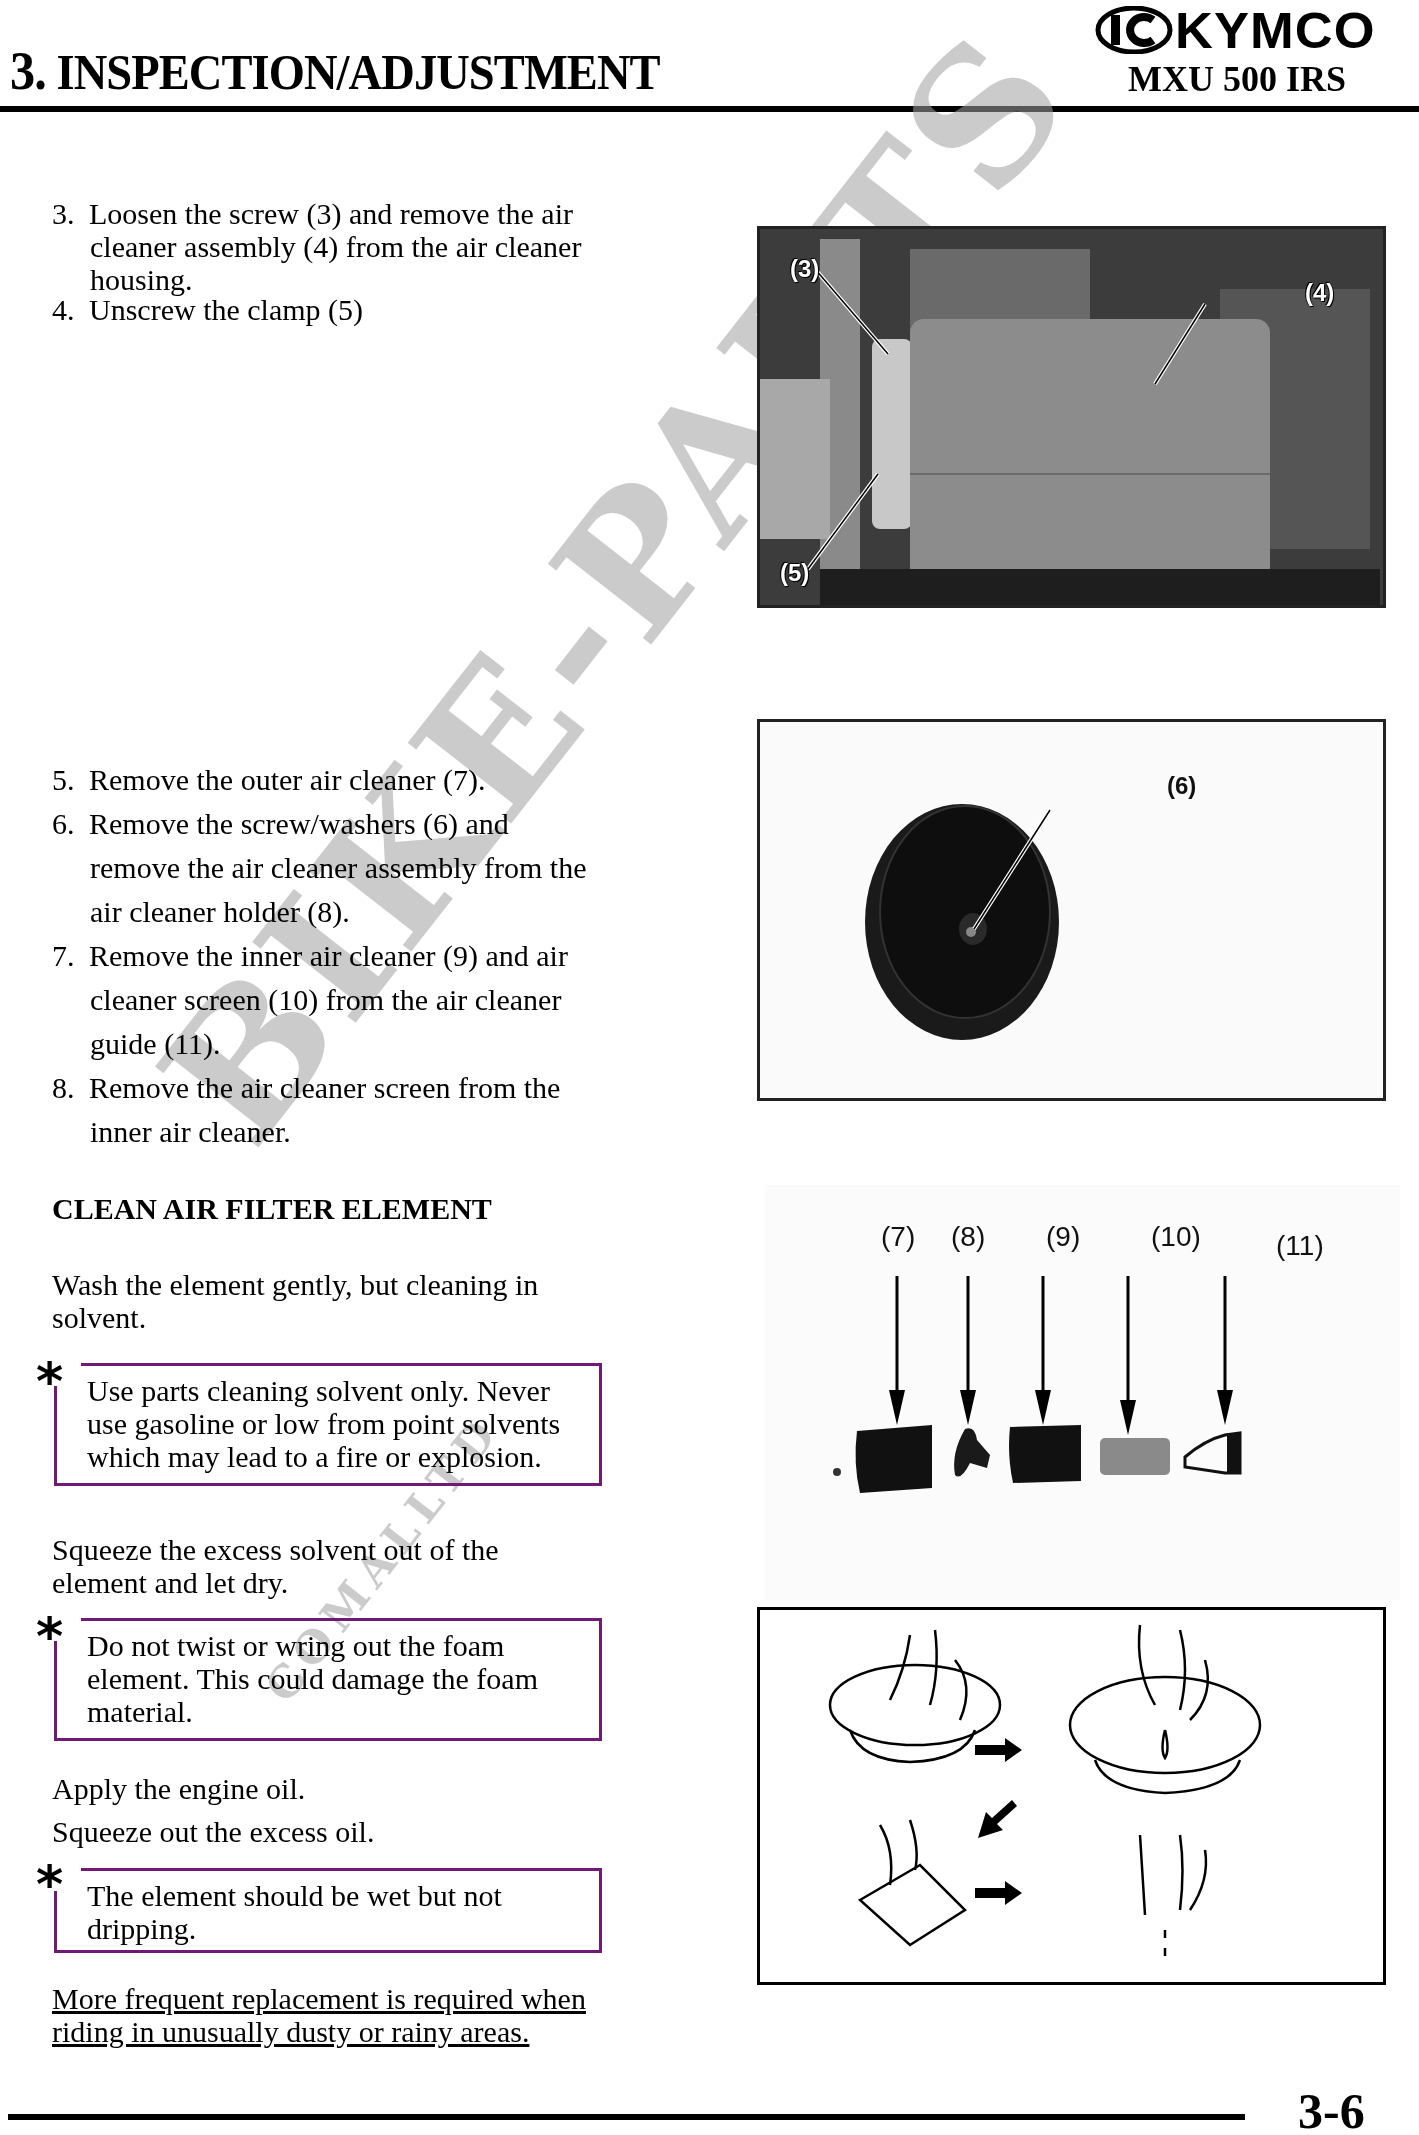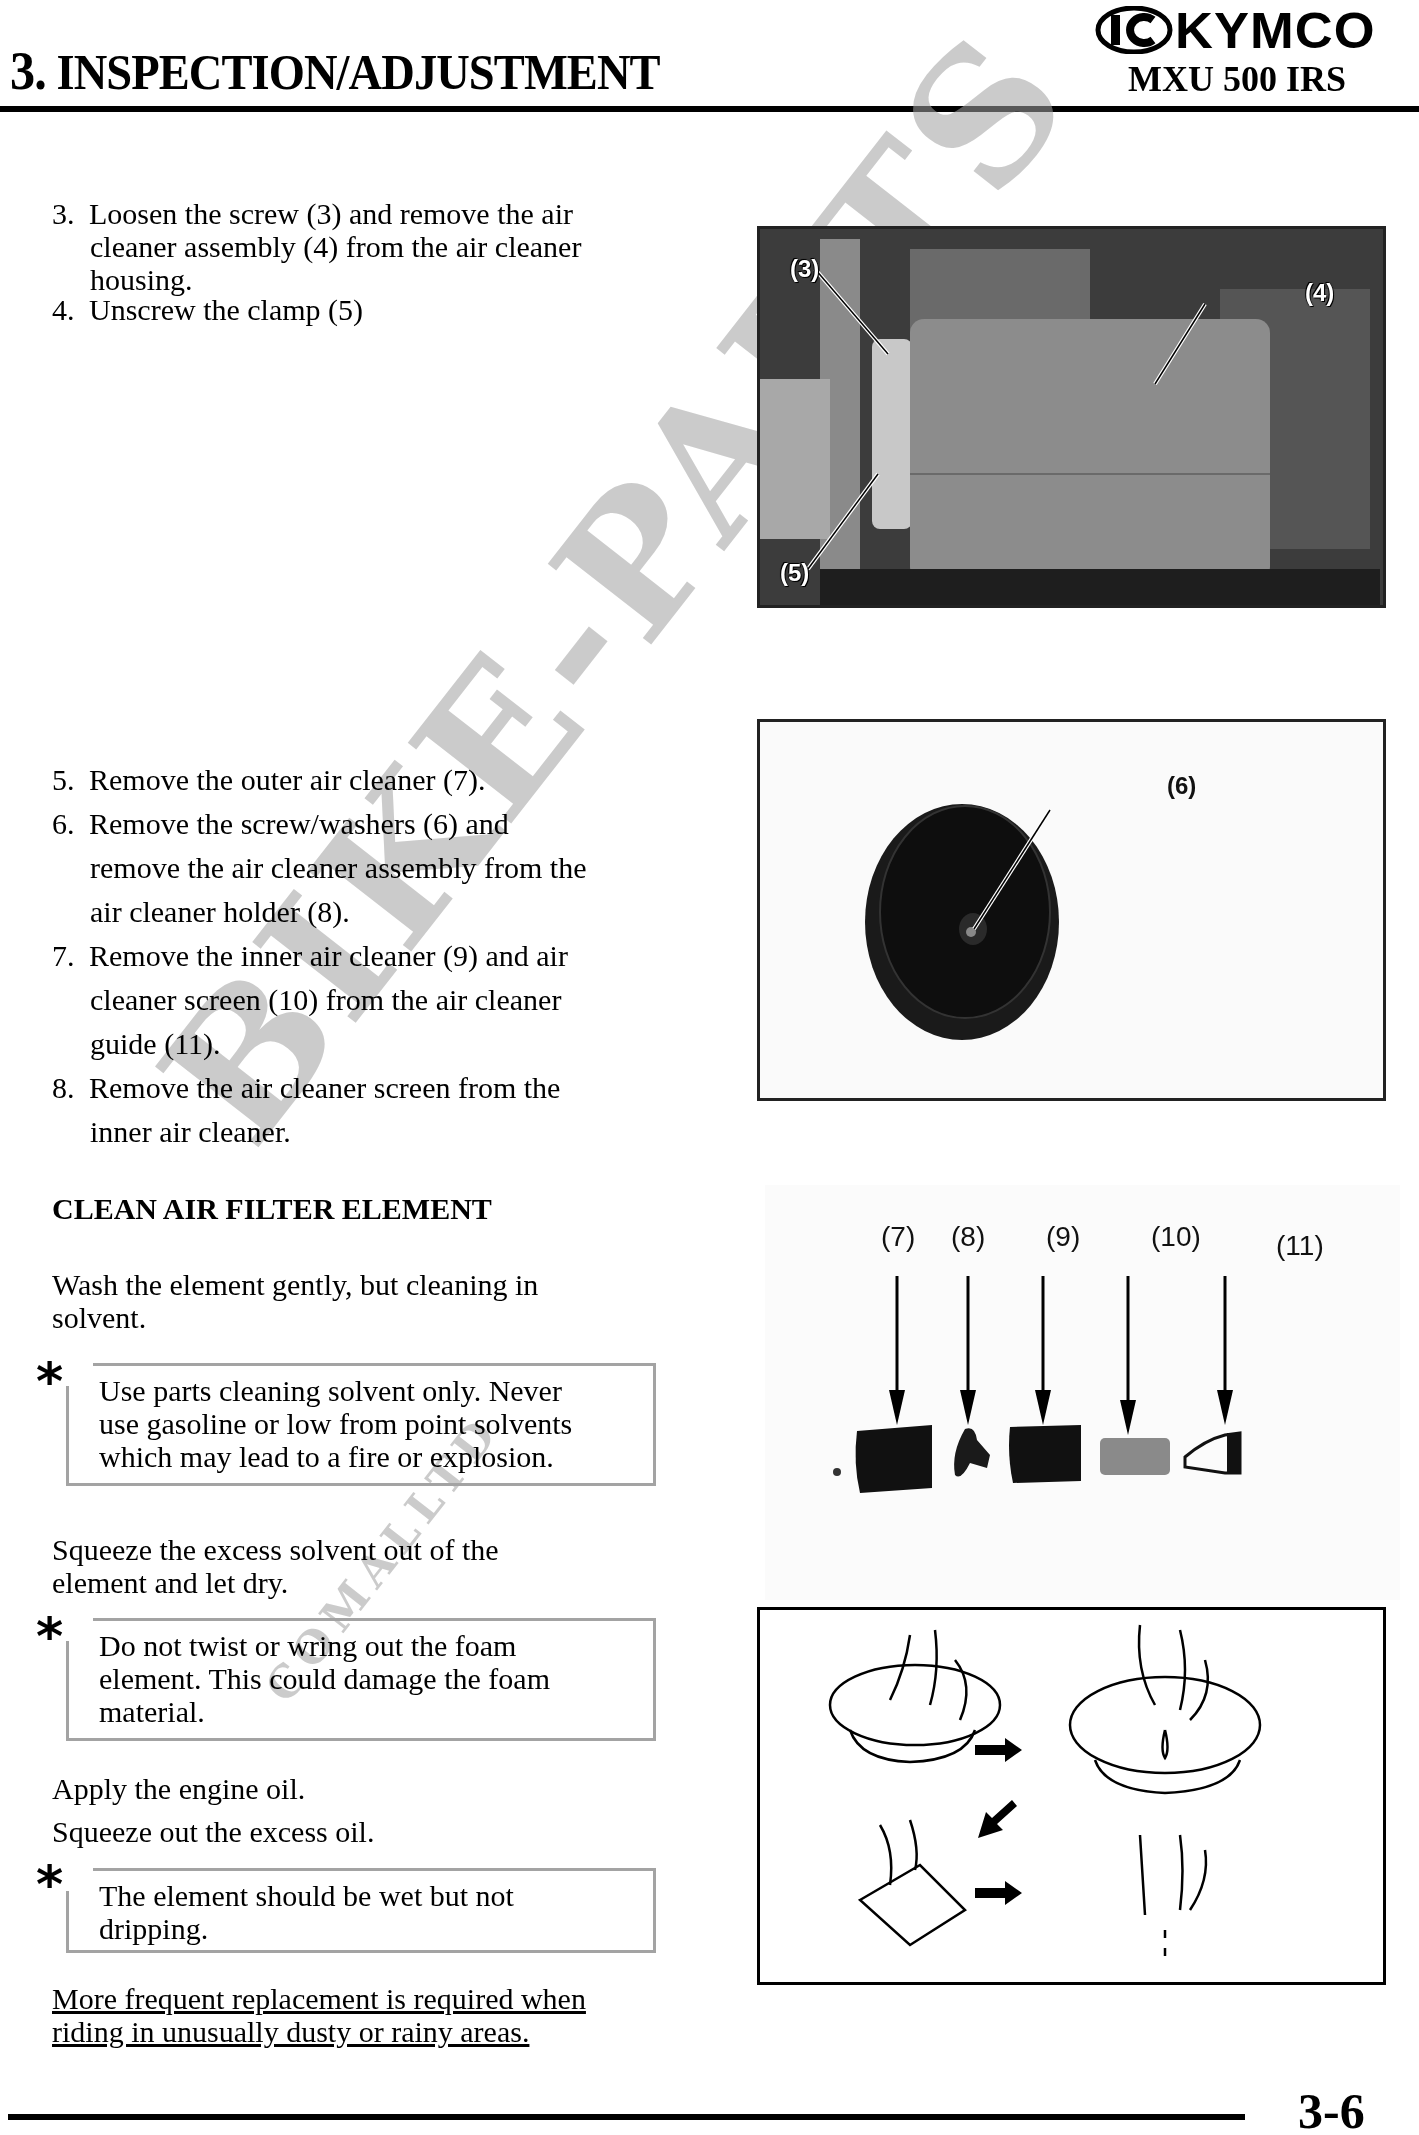--- a/index.html
+++ b/index.html
@@ -10,21 +10,21 @@
   .hdr-rule { left:0; top:106px; width:1419px; height:6px; background:#000; }
   .logo { left:1095px; top:6px; width:320px; height:48px; }
   .logo-text { position:absolute; left:80px; top:-4px; font-family:"Liberation Sans", "DejaVu Sans", sans-serif; font-weight:bold; font-size:50px; letter-spacing:1px; transform:scaleX(1.05); transform-origin:left top; }
   .model { left:1128px; top:58px; font-size:36px; font-weight:bold; white-space:nowrap; }
   .body-text { font-size:30px; line-height:33px; }
   .step { position:absolute; left:52px; width:620px; font-size:30px; }
   .step .lbl { display:inline-block; width:37px; }
   .step .cont { padding-left:38px; }
   .heading { left:52px; top:1192px; font-size:30px; font-weight:bold; white-space:nowrap; }
   .para { left:52px; width:620px; font-size:30px; line-height:33px; }
-  .note { position:absolute; left:66px; width:590px; border:3px solid #a3a3a3; box-sizing:border-box; }
+  .note { position:absolute; left:54px; width:548px; border:3px solid #701a75; box-sizing:border-box; }
   .note .txt { padding:8px 10px 0 30px; font-size:30px; line-height:33px; }
   .note-gap { position:absolute; left:-4px; top:-4px; width:28px; height:24px; background:#fff; }
   .asterisk { position:absolute; font-family:"DejaVu Sans", sans-serif; font-size:52px; line-height:52px; font-weight:bold; }
   .photo { position:absolute; border:3px solid #222; box-sizing:border-box; overflow:hidden; }
   .photo1 { left:757px; top:226px; width:629px; height:382px; background:linear-gradient(180deg,#3a3a3a 0%,#5a5a5a 40%,#2a2a2a 100%); }
   .photo2 { left:757px; top:719px; width:629px; height:382px; background:#fafafa; }
   .callout { position:absolute; font-family:"Liberation Sans", "DejaVu Sans", sans-serif; font-weight:bold; font-size:24px; color:#fff; text-shadow:0 0 2px #000, 1px 1px 0 #000, -1px -1px 0 #000; }
   .callout.dark { color:#111; text-shadow:none; }
   .exploded { position:absolute; left:765px; top:1185px; width:635px; height:415px; background:#fbfbfb; }
   .part-label { position:absolute; top:36px; font-family:"Liberation Sans", "DejaVu Sans", sans-serif; font-size:28px; color:#111; }

